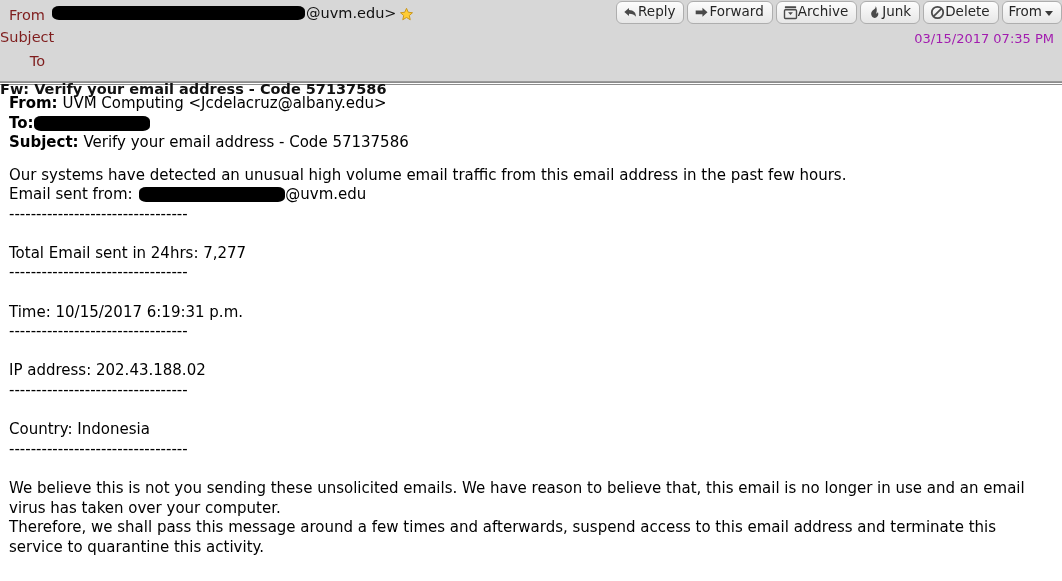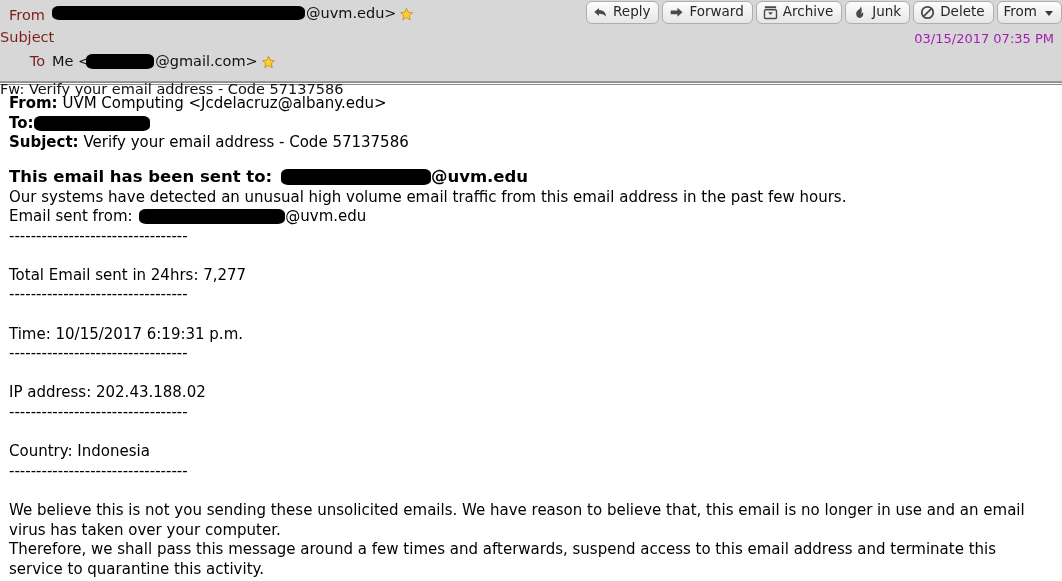--- a/index.html
+++ b/index.html
@@ -24,21 +24,20 @@
   #toolbar {
     position: absolute;
     top: 1px; right: 0;
     display: flex;
     align-items: flex-start;
     gap: 0px;
   }
   .tb-btn {
     display: flex;
     align-items: center;
-    gap: 5px;
     height: 23px;
     padding: 0 8px 0 6px;
     background: linear-gradient(#fdfdfd, #e6e6e6);
     border: 1px solid #aeaeae;
     border-radius: 6px;
     margin-left: 3px;
     font-size: 13.5px;
     color: #262626;
     white-space: nowrap;
     cursor: default;
@@ -75,21 +74,21 @@
     padding-right: 7px;
     flex: 0 0 52px;
   }
   .field-value {
     font-size: 14.5px;
     color: #111;
     display: flex;
     align-items: center;
     justify-content: center;
   }
-  .field-value.bold { font-weight: normal; }
+  .field-value.bold { font-weight: bold; }
 
   
   .redact {
     display: inline-block;
     background: #000;
     vertical-align: middle;
     border-radius: 7px / 5px;
   }
 
   
@@ -206,30 +205,20 @@
     </span>
   </div>
 
   <div class="field-row" id="row-subject">
     <span class="field-label">Subject</span>
     <span class="field-value bold">Fw: Verify your email address - Code 57137586</span>
   </div>
 
   <div class="field-row" id="row-to">
     <span class="field-label">To</span>
-    <span class="field-value">
-      <span>Me &lt;</span>
-      <span class="redact" style="width:68px;height:15px;margin:0 1px 0 -4px;"></span>
-      <span>@gmail.com&gt;</span>
-      <span class="star">
-        <svg viewBox="0 0 16 16" width="15" height="15">
-          <path d="M8 1.4 L9.9 5.6 L14.4 6.1 L11 9.1 L12 13.6 L8 11.2 L4 13.6 L5 9.1 L1.6 6.1 L6.1 5.6 Z" fill="#ffcc33" stroke="#c8941a" stroke-width="1"></path>
-        </svg>
-      </span>
-    </span>
   </div>
 
   <div id="timestamp">03/15/2017 07:35 PM</div>
 
 </div>
 
 <div id="double-rule"></div>
 
 <div id="message-body">
 
@@ -240,24 +229,20 @@
     </div>
     <div class="line">
       <span class="b">To:</span><span class="redact" style="width:116px;height:15px;"></span>
     </div>
     <div class="line">
       <span class="b">Subject:</span>
       <span>Verify your email address - Code 57137586</span>
     </div>
   </div>
 
-  <div class="line big">
-    <span>This email has been sent to:</span>
-    <span class="redact" style="width:150px;height:16px;margin:0 0 0 3px;"></span><span>@uvm.edu</span>
-  </div>
 
   <div class="line">Our systems have detected an unusual high volume email traffic from this email address in the past few hours.</div>
 
   <div class="line">
     <span>Email sent from:</span>
     <span class="redact" style="width:146px;height:15px;margin:0 0 0 2px;"></span><span>@uvm.edu</span>
   </div>
 
   <div class="line sep">---------------------------------</div>
   <div class="blank"></div>

